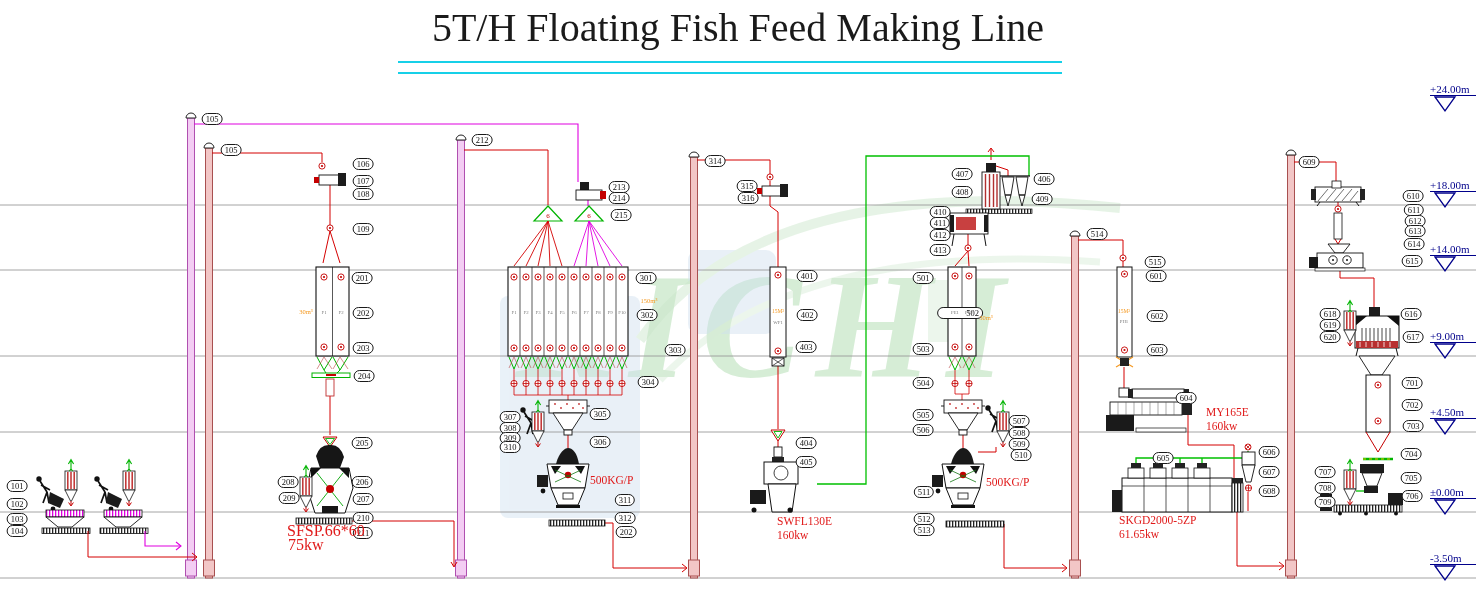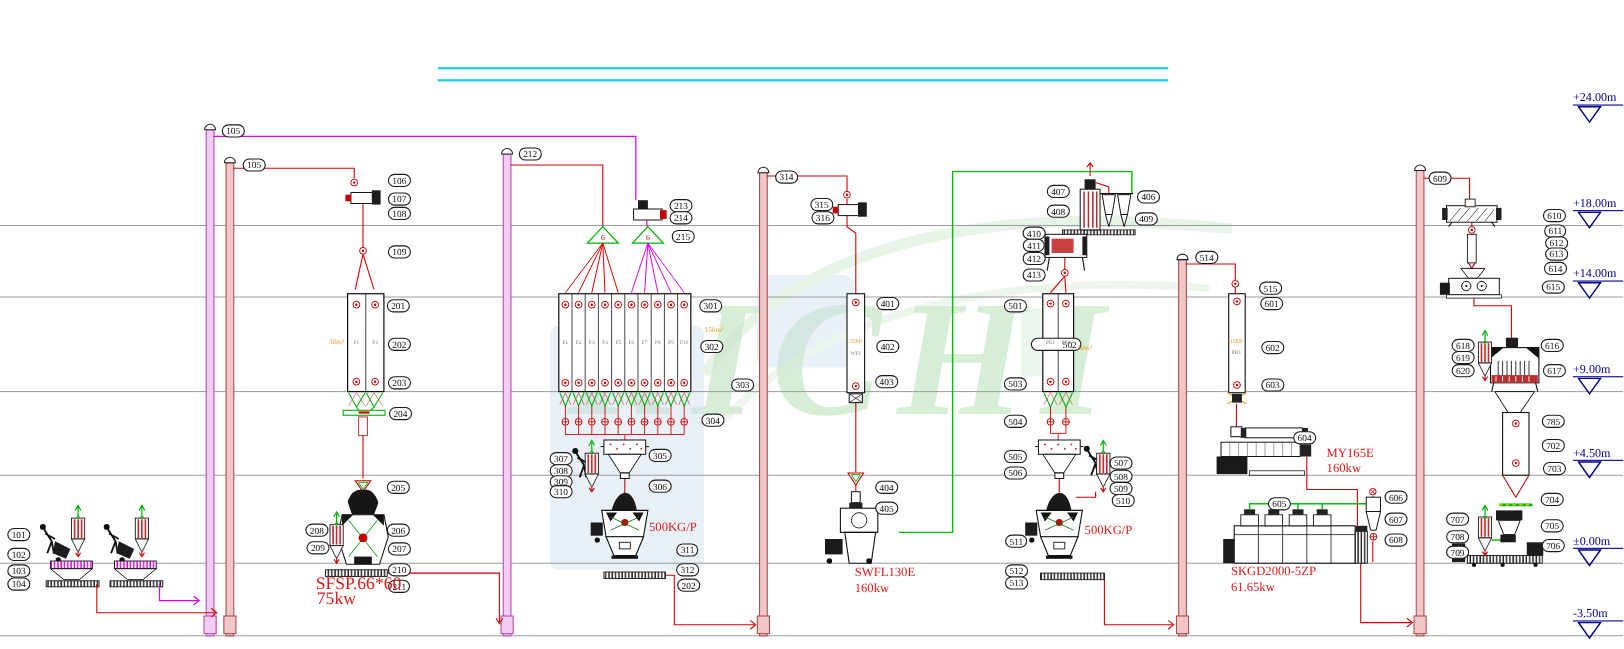--- a/index.html
+++ b/index.html
@@ -493,20 +493,21 @@
     </g>
 
     <g>
       <use href="#vlv" x="770" y="177"></use>
       <rect x="762" y="186" width="22" height="10" fill="#fff" stroke="#111" stroke-width="0.9"></rect>
       <rect x="780" y="184" width="8" height="13" fill="#1c1c1c"></rect>
       <rect x="757" y="188" width="5" height="6" fill="#c40000"></rect>
     </g>
   </svg>
 
+  <div class="title">5T/H Floating Fish Feed Making Line</div>
   <div class="underline u1"></div>
   <div class="underline u2"></div>
 
   <div id="labels-layer">
       <div class="pill" style="left: 17px; top: 486px;">101</div>
       <div class="pill" style="left: 17px; top: 504px;">102</div>
       <div class="pill" style="left: 17px; top: 519px;">103</div>
       <div class="pill" style="left: 17px; top: 531px;">104</div>
       <div class="pill" style="left: 212px; top: 119px;">105</div>
       <div class="pill" style="left: 231px; top: 150px;">105</div>
@@ -586,21 +587,21 @@
       <div class="pill" style="left: 1414px; top: 210px;">611</div>
       <div class="pill" style="left: 1415px; top: 221px;">612</div>
       <div class="pill" style="left: 1415px; top: 231px;">613</div>
       <div class="pill" style="left: 1414px; top: 244px;">614</div>
       <div class="pill" style="left: 1412px; top: 261px;">615</div>
       <div class="pill" style="left: 1411px; top: 314px;">616</div>
       <div class="pill" style="left: 1413px; top: 337px;">617</div>
       <div class="pill" style="left: 1330px; top: 314px;">618</div>
       <div class="pill" style="left: 1330px; top: 325px;">619</div>
       <div class="pill" style="left: 1330px; top: 337px;">620</div>
-      <div class="pill" style="left: 1412px; top: 383px;">785</div>
+      <div class="pill" style="left: 1412px; top: 383px;">701</div>
       <div class="pill" style="left: 1412px; top: 405px;">702</div>
       <div class="pill" style="left: 1413px; top: 426px;">703</div>
       <div class="pill" style="left: 1411px; top: 454px;">704</div>
       <div class="pill" style="left: 1411px; top: 478px;">705</div>
       <div class="pill" style="left: 1412px; top: 496px;">706</div>
       <div class="pill" style="left: 1325px; top: 472px;">707</div>
       <div class="pill" style="left: 1325px; top: 488px;">708</div>
       <div class="pill" style="left: 1325px; top: 502px;">709</div>
       <div class="spec" style="left: 287px; top: 525px; font-size: 16px;">SFSP.66*60</div>
       <div class="spec" style="left: 288px; top: 539px; font-size: 16px;">75kw</div>

